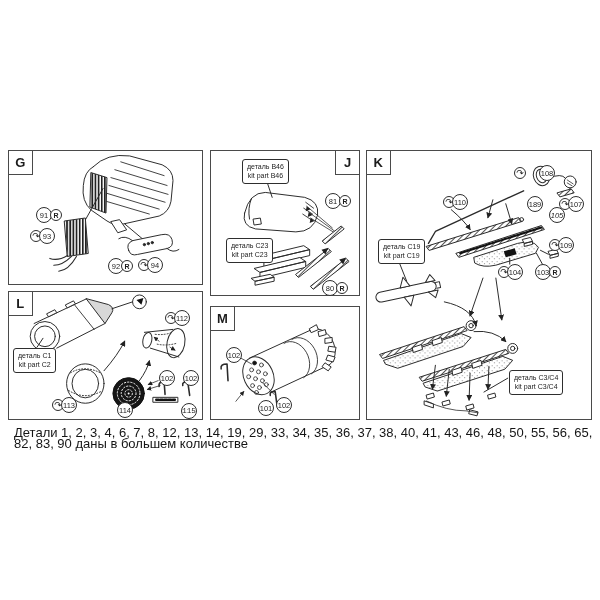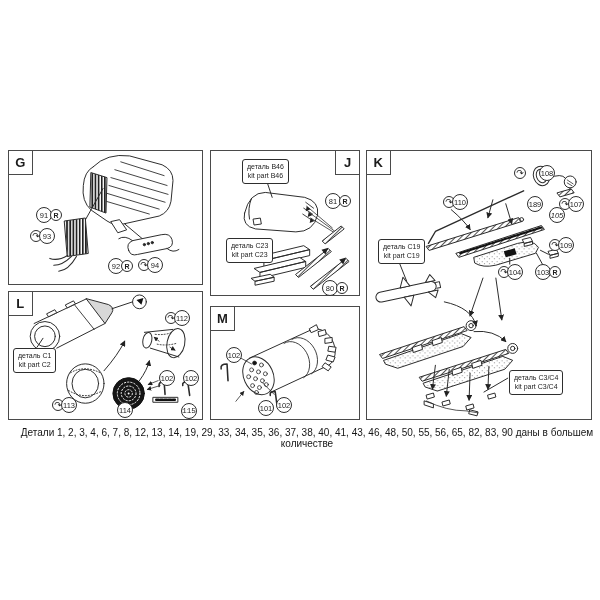--- a/index.html
+++ b/index.html
@@ -12,21 +12,21 @@
   .panel-letter.right{left:auto;right:-1.2px;}
   svg.art{position:absolute;left:0;top:0;width:100%;height:100%;}
   .co{position:absolute;border:1px solid #2e2e2e;border-radius:50%;background:#fff;
       display:flex;align-items:center;justify-content:center;box-sizing:border-box;z-index:3;}
   .co.num{width:16px;height:16px;font-size:7.5px;}
   .co.rr{width:12px;height:12px;font-size:7px;font-weight:bold;}
   .co.bend{width:12px;height:12px;font-size:9px;line-height:1;}
   .plabel{position:absolute;border:1px solid #2e2e2e;border-radius:3px;background:#fff;
       padding:2px 4px;font-size:7px;line-height:1.35;text-align:center;white-space:nowrap;z-index:3;}
   .plabel span{display:block;}
-  .footer{position:absolute;left:14px;top:427px;font-size:10px;line-height:11px;color:#151515;text-align:center;}
+  .footer{position:absolute;left:14px;top:427px;font-size:13px;line-height:11px;color:#151515;}
 </style>
 </head>
 <body>
 
 <div class="sheet">
 
   <div class="panel" style="left:8px;top:150px;width:195px;height:135px;">
     <svg class="art" viewBox="0 0 195 135">
       <defs>
         <pattern id="gStr" width="3.2" height="3.2" patternUnits="userSpaceOnUse">

